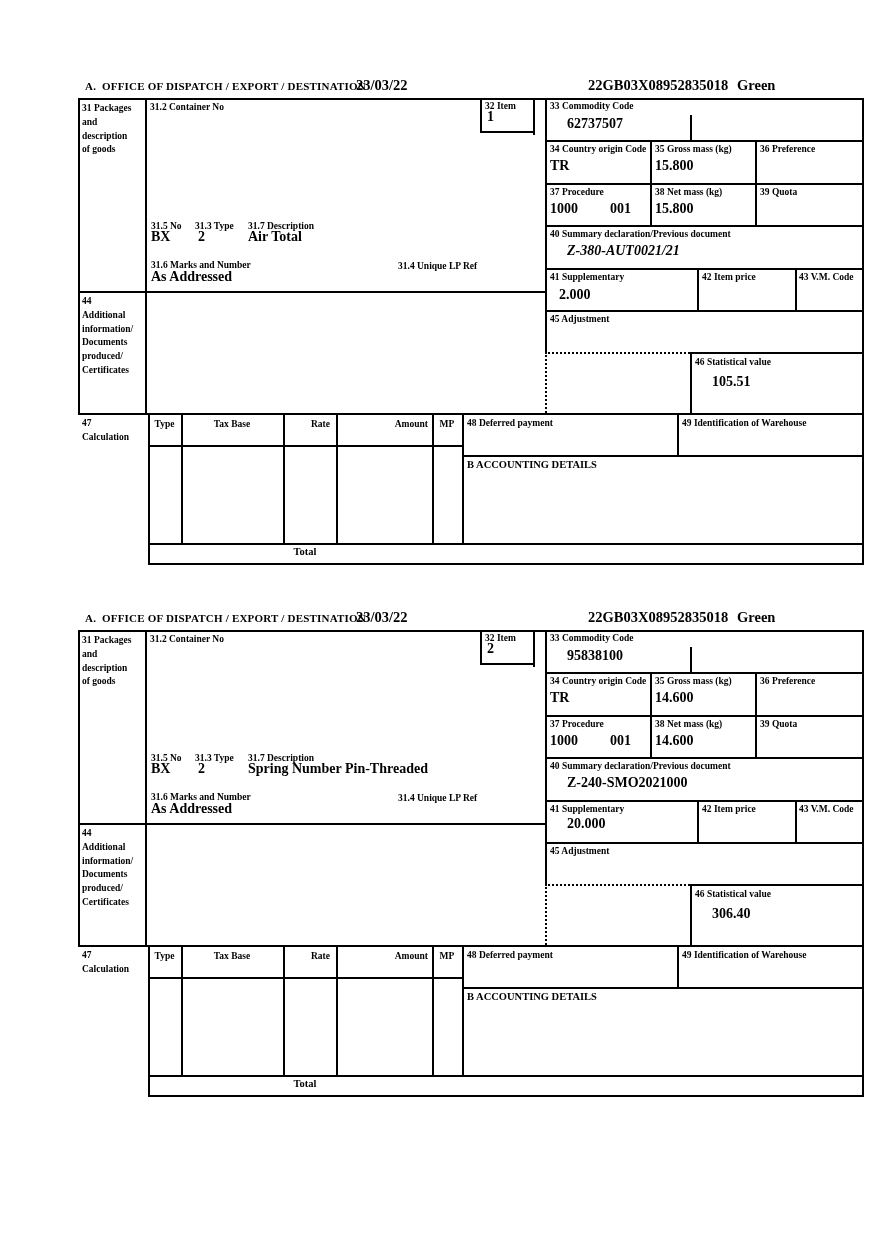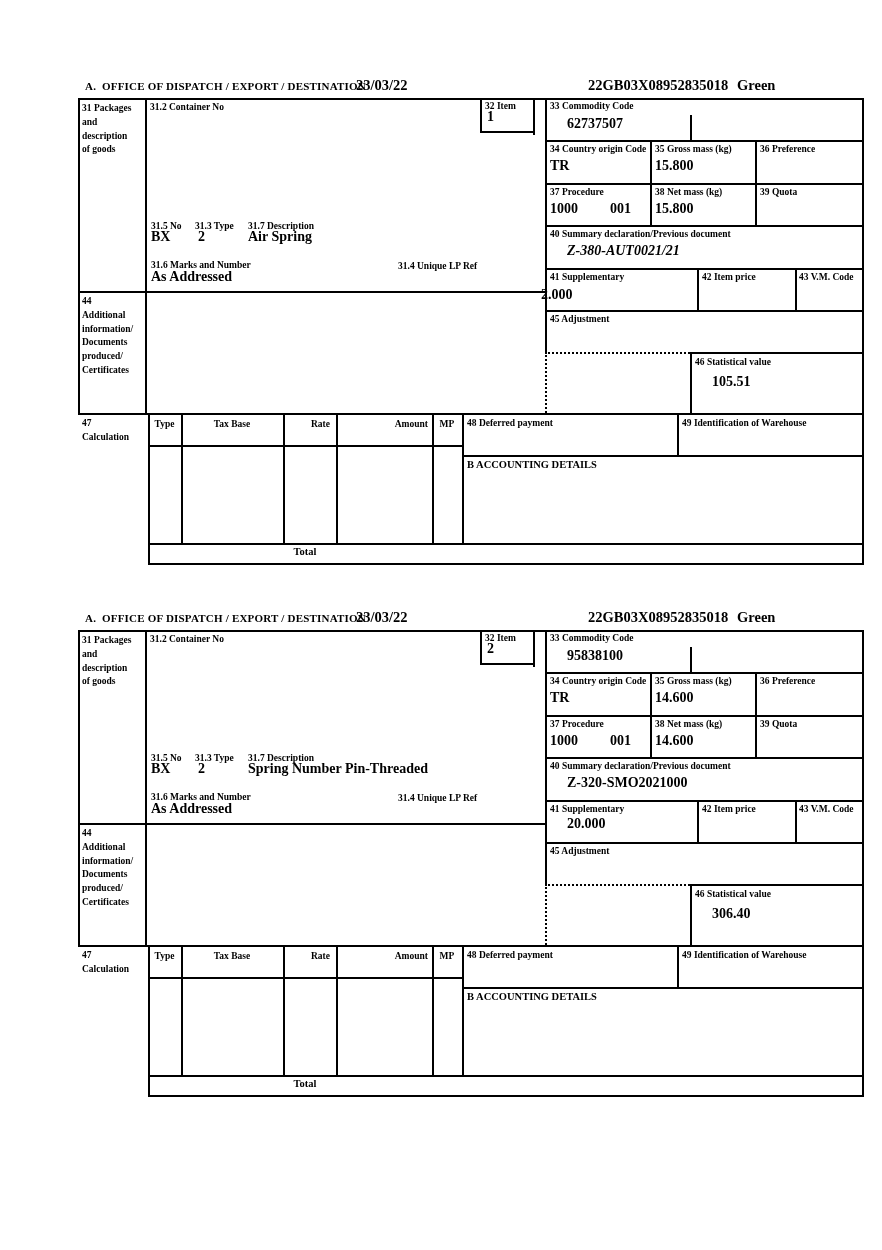--- a/index.html
+++ b/index.html
@@ -92,34 +92,34 @@
   <div class="t val" style="left:550px;top:127px;">1000</div>
   <div class="t val" style="left:610px;top:127px;">001</div>
   <div class="t lbl" style="left:655px;top:111px;">38 Net mass (kg)</div>
   <div class="t val" style="left:655px;top:127px;">15.800</div>
   <div class="t lbl" style="left:760px;top:111px;">39 Quota</div>
 
   <div class="t lbl" style="left:550px;top:153px;">40 Summary declaration/Previous document</div>
   <div class="t val" style="left:567px;top:169px;font-style:italic;">Z-380-AUT0021/21</div>
 
   <div class="t lbl" style="left:550px;top:196px;">41 Supplementary</div>
-  <div class="t val" style="left:541px;top:213px;">2.000</div>
+  <div class="t val" style="left:559px;top:213px;">2.000</div>
   <div class="t lbl" style="left:702px;top:196px;">42 Item price</div>
   <div class="t lbl" style="left:799px;top:196px;">43 V.M. Code</div>
 
   <div class="t lbl" style="left:550px;top:238px;">45 Adjustment</div>
   <div class="t lbl" style="left:695px;top:281px;">46 Statistical value</div>
   <div class="t val" style="left:712px;top:300px;">105.51</div>
 
   <div class="t lbl" style="left:151px;top:145px;">31.5 No</div>
   <div class="t lbl" style="left:195px;top:145px;">31.3 Type</div>
   <div class="t lbl" style="left:248px;top:145px;">31.7 Description</div>
   <div class="t val" style="left:151px;top:155px;">BX</div>
   <div class="t val" style="left:198px;top:155px;">2</div>
-  <div class="t val" style="left:248px;top:155px;">Air Spring</div>
+  <div class="t val" style="left:248px;top:155px;">Air Total</div>
 
   <div class="t lbl" style="left:151px;top:184px;">31.6 Marks and Number</div>
   <div class="t val" style="left:151px;top:195px;">As Addressed</div>
   <div class="t lbl" style="left:398px;top:185px;">31.4 Unique LP Ref</div>
 
   <div class="t lbl-multi" style="left:82px;top:220px;">44
 Additional
 information/
 Documents
 produced/
@@ -204,21 +204,21 @@
   <div class="t lbl" style="left:760px;top:68px;">36 Preference</div>
 
   <div class="t lbl" style="left:550px;top:111px;">37 Procedure</div>
   <div class="t val" style="left:550px;top:127px;">1000</div>
   <div class="t val" style="left:610px;top:127px;">001</div>
   <div class="t lbl" style="left:655px;top:111px;">38 Net mass (kg)</div>
   <div class="t val" style="left:655px;top:127px;">14.600</div>
   <div class="t lbl" style="left:760px;top:111px;">39 Quota</div>
 
   <div class="t lbl" style="left:550px;top:153px;">40 Summary declaration/Previous document</div>
-  <div class="t val" style="left:567px;top:169px;">Z-320-SMO2021000</div>
+  <div class="t val" style="left:567px;top:169px;">Z-240-SMO2021000</div>
 
   <div class="t lbl" style="left:550px;top:196px;">41 Supplementary</div>
   <div class="t val" style="left:567px;top:210px;">20.000</div>
   <div class="t lbl" style="left:702px;top:196px;">42 Item price</div>
   <div class="t lbl" style="left:799px;top:196px;">43 V.M. Code</div>
 
   <div class="t lbl" style="left:550px;top:238px;">45 Adjustment</div>
   <div class="t lbl" style="left:695px;top:281px;">46 Statistical value</div>
   <div class="t val" style="left:712px;top:300px;">306.40</div>
 

